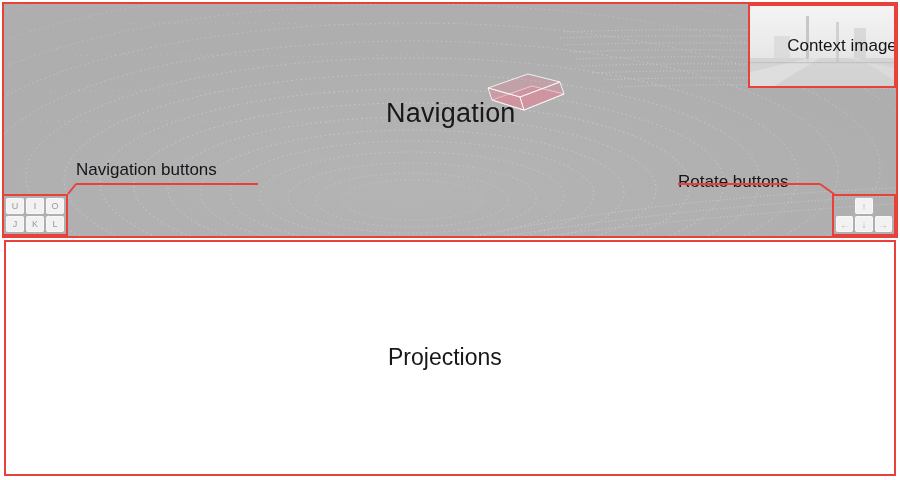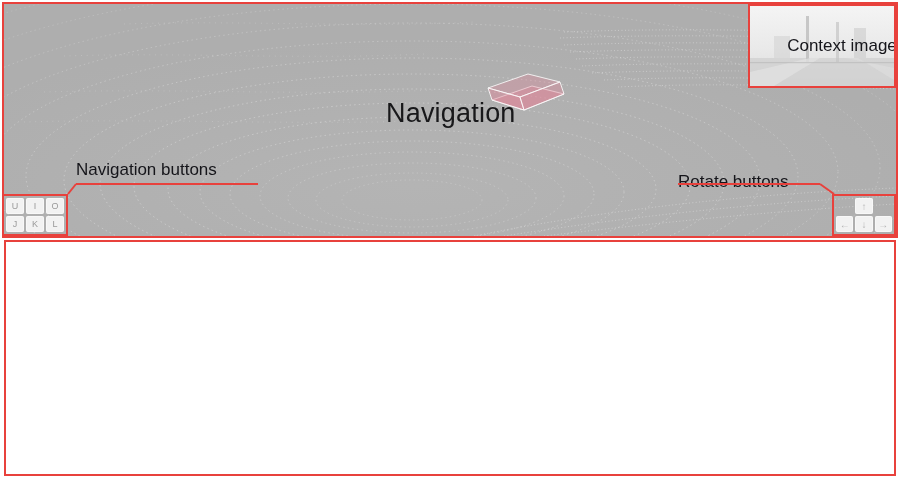--- a/index.html
+++ b/index.html
@@ -444,14 +444,15 @@
         <div class="handle" style="left:120px;top:93px;"></div>
         <div class="handle" style="left:172px;top:93px;"></div>
         <div class="handle" style="left:120px;top:143px;"></div>
         <div class="handle" style="left:172px;top:143px;"></div>
         <div class="handle" style="left:146px;top:88px;"></div>
       </div>
     </div>
   </div>
 
   <div id="projections-frame"></div>
+  <div id="projections-label">Projections</div>
 
 </div>
 
 </body></html>

